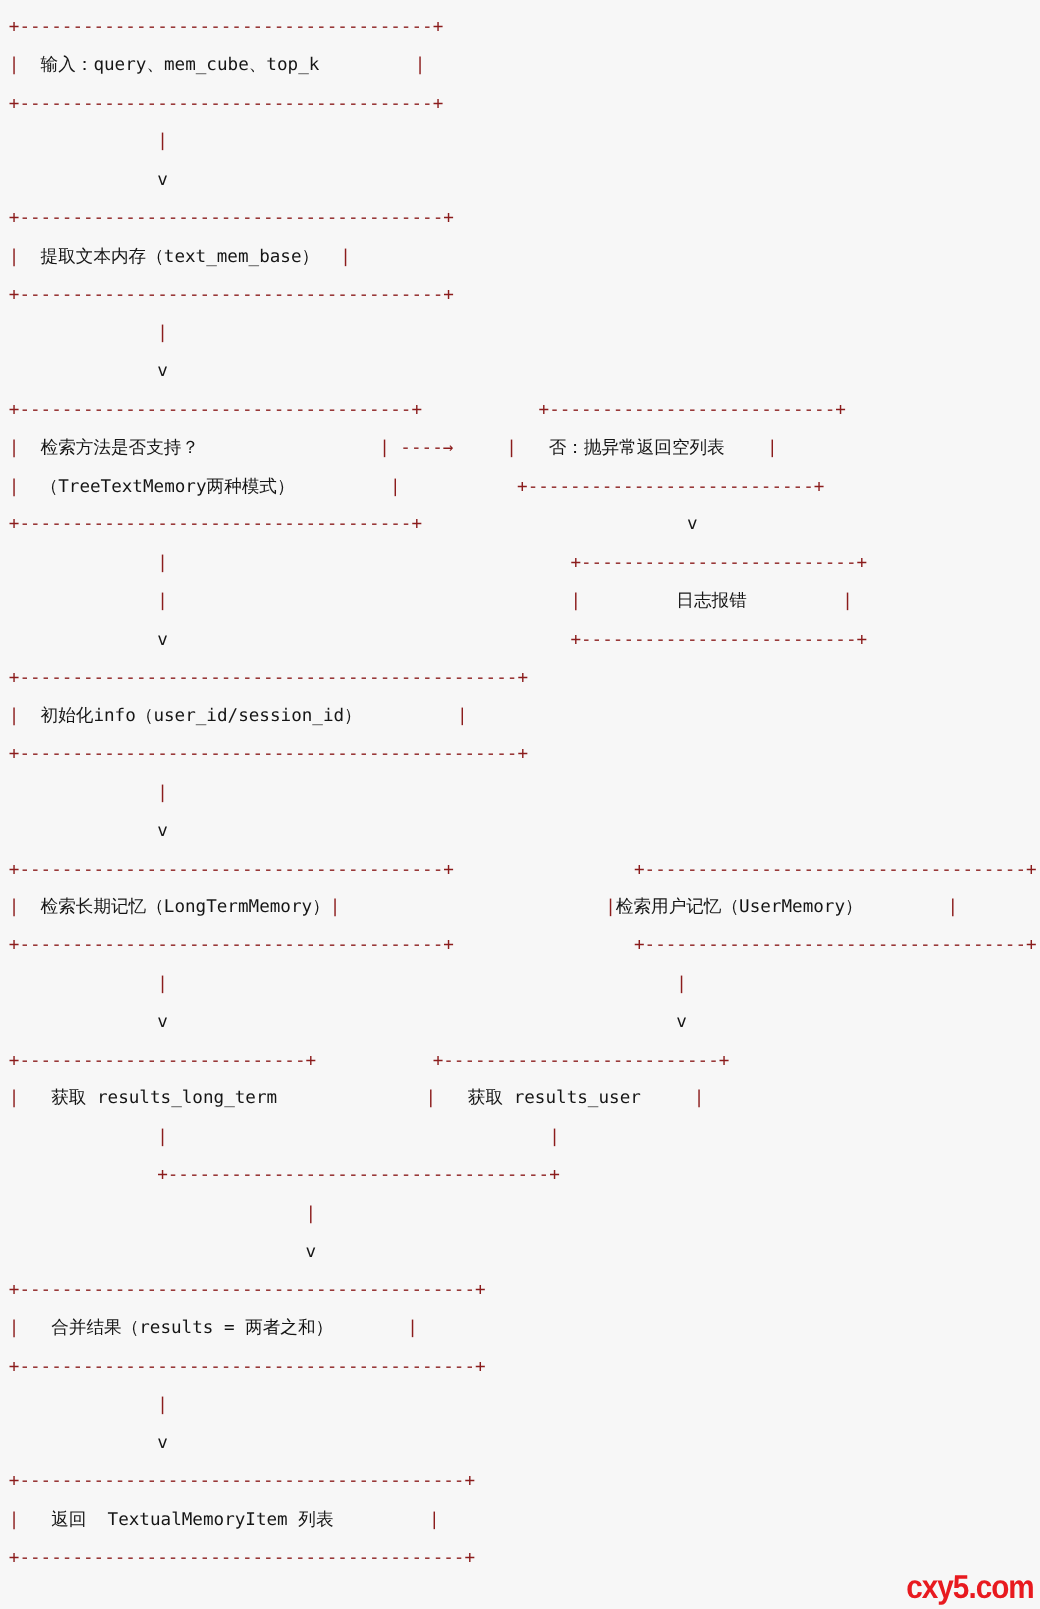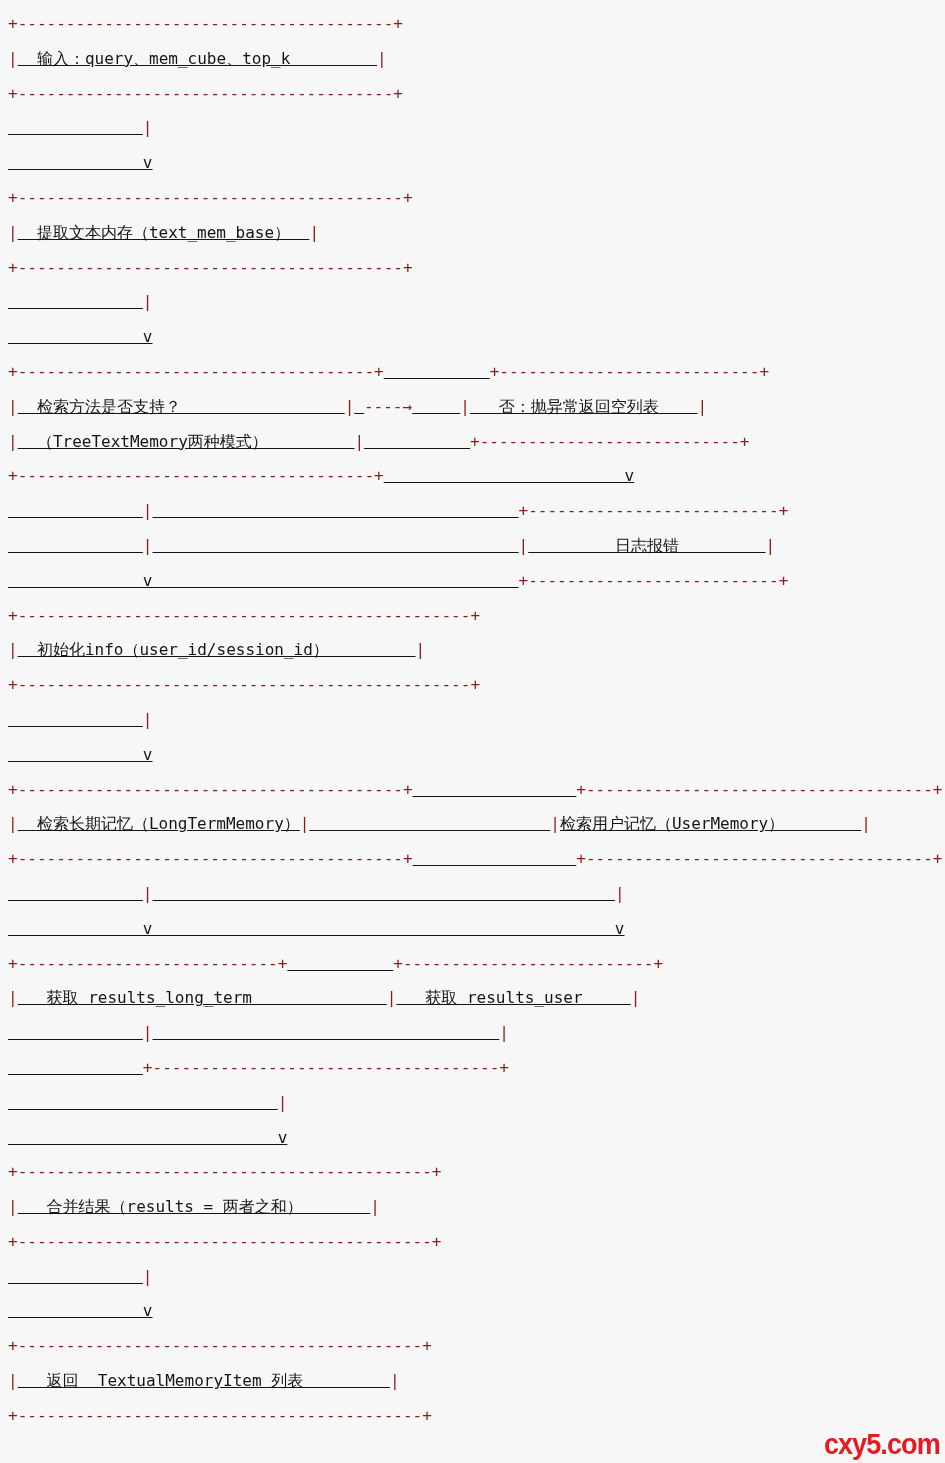--- a/index.html
+++ b/index.html
@@ -17,21 +17,21 @@
   }
   pre.art {
     margin: 0;
     padding: 7px 0 0 8px;
     font-family: "DejaVu Sans Mono", "Liberation Mono", monospace;
     font-size: 16px;
     line-height: 34.8px;
     white-space: pre;
   }
   pre.art .op { color: var(--line-color, #8b1c1c); }
-  pre.art .tx { color: var(--text-color, #151515); text-decoration: underline; }
+  pre.art .tx { color: var(--text-color, #151515); }
   .watermark {
     position: absolute;
     right: 5px;
     bottom: 2px;
     font-family: "Liberation Sans", sans-serif;
     font-weight: bold;
     font-size: 30px;
     letter-spacing: -1px;
     transform: scaleX(0.9);
     transform-origin: right bottom;

